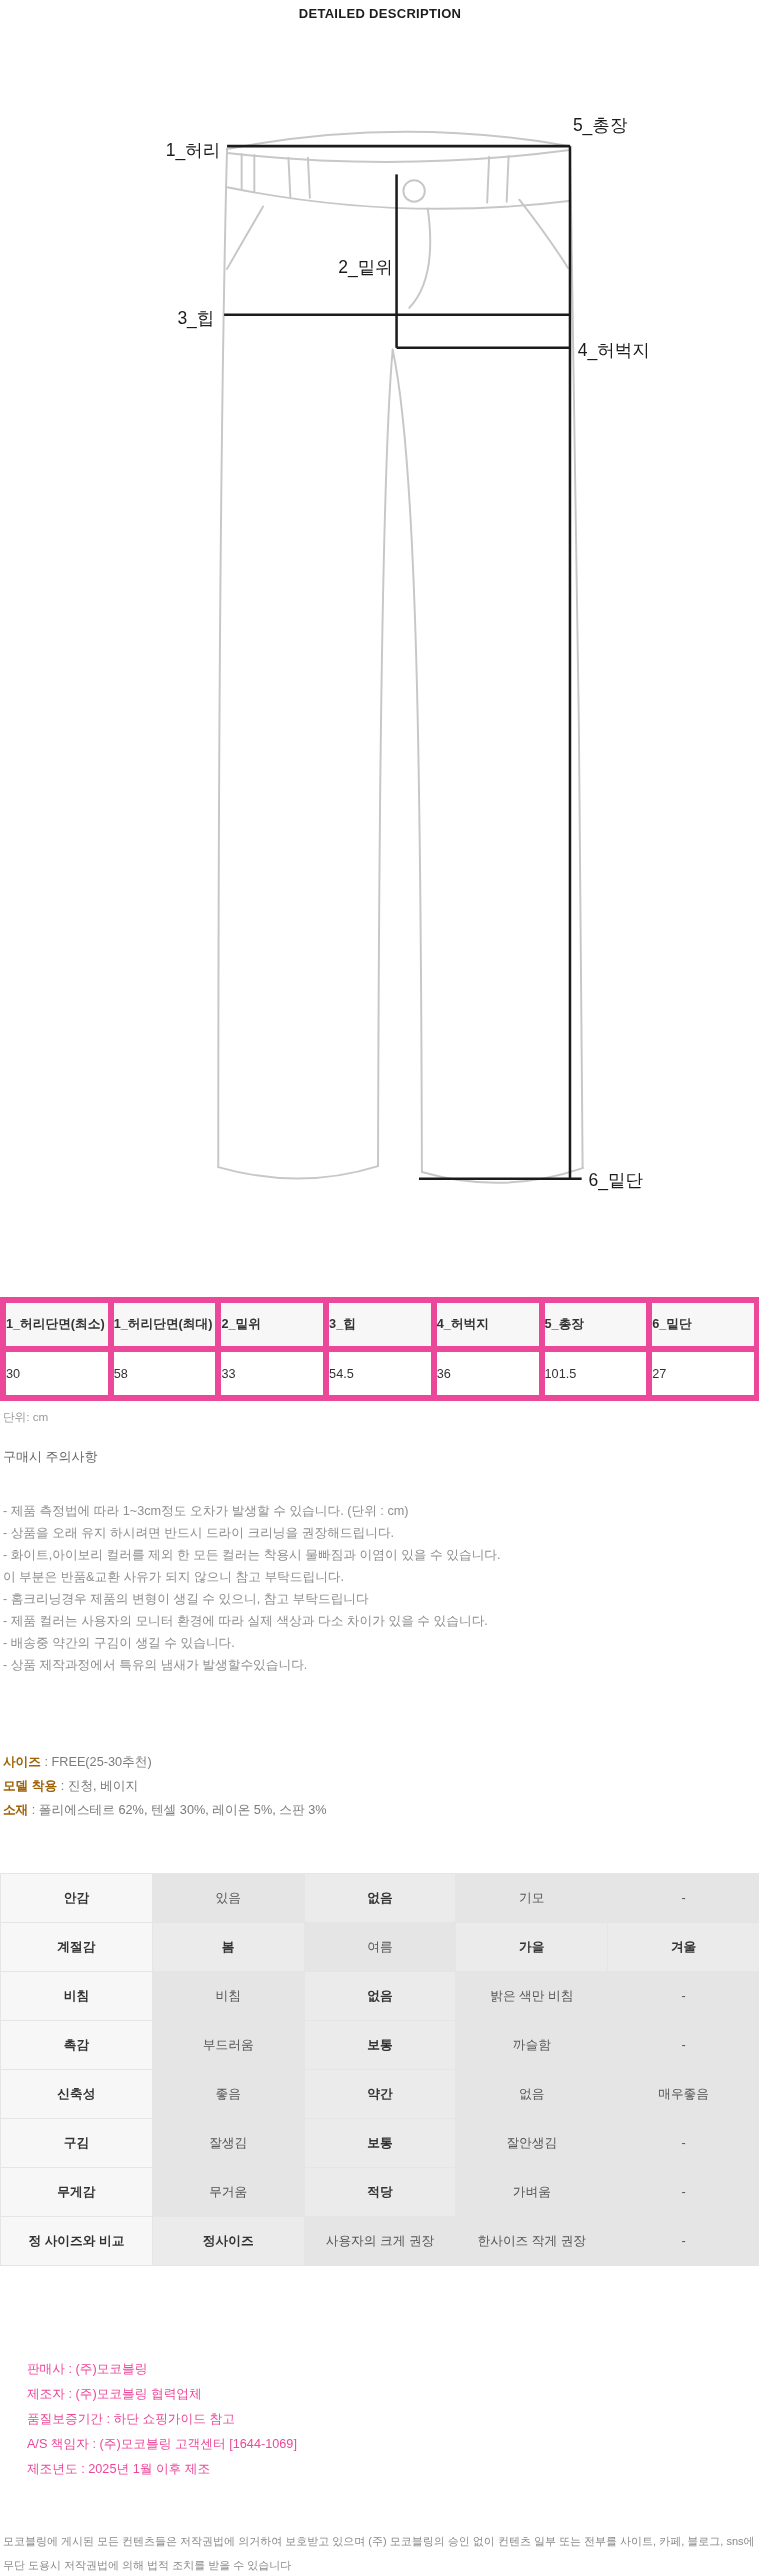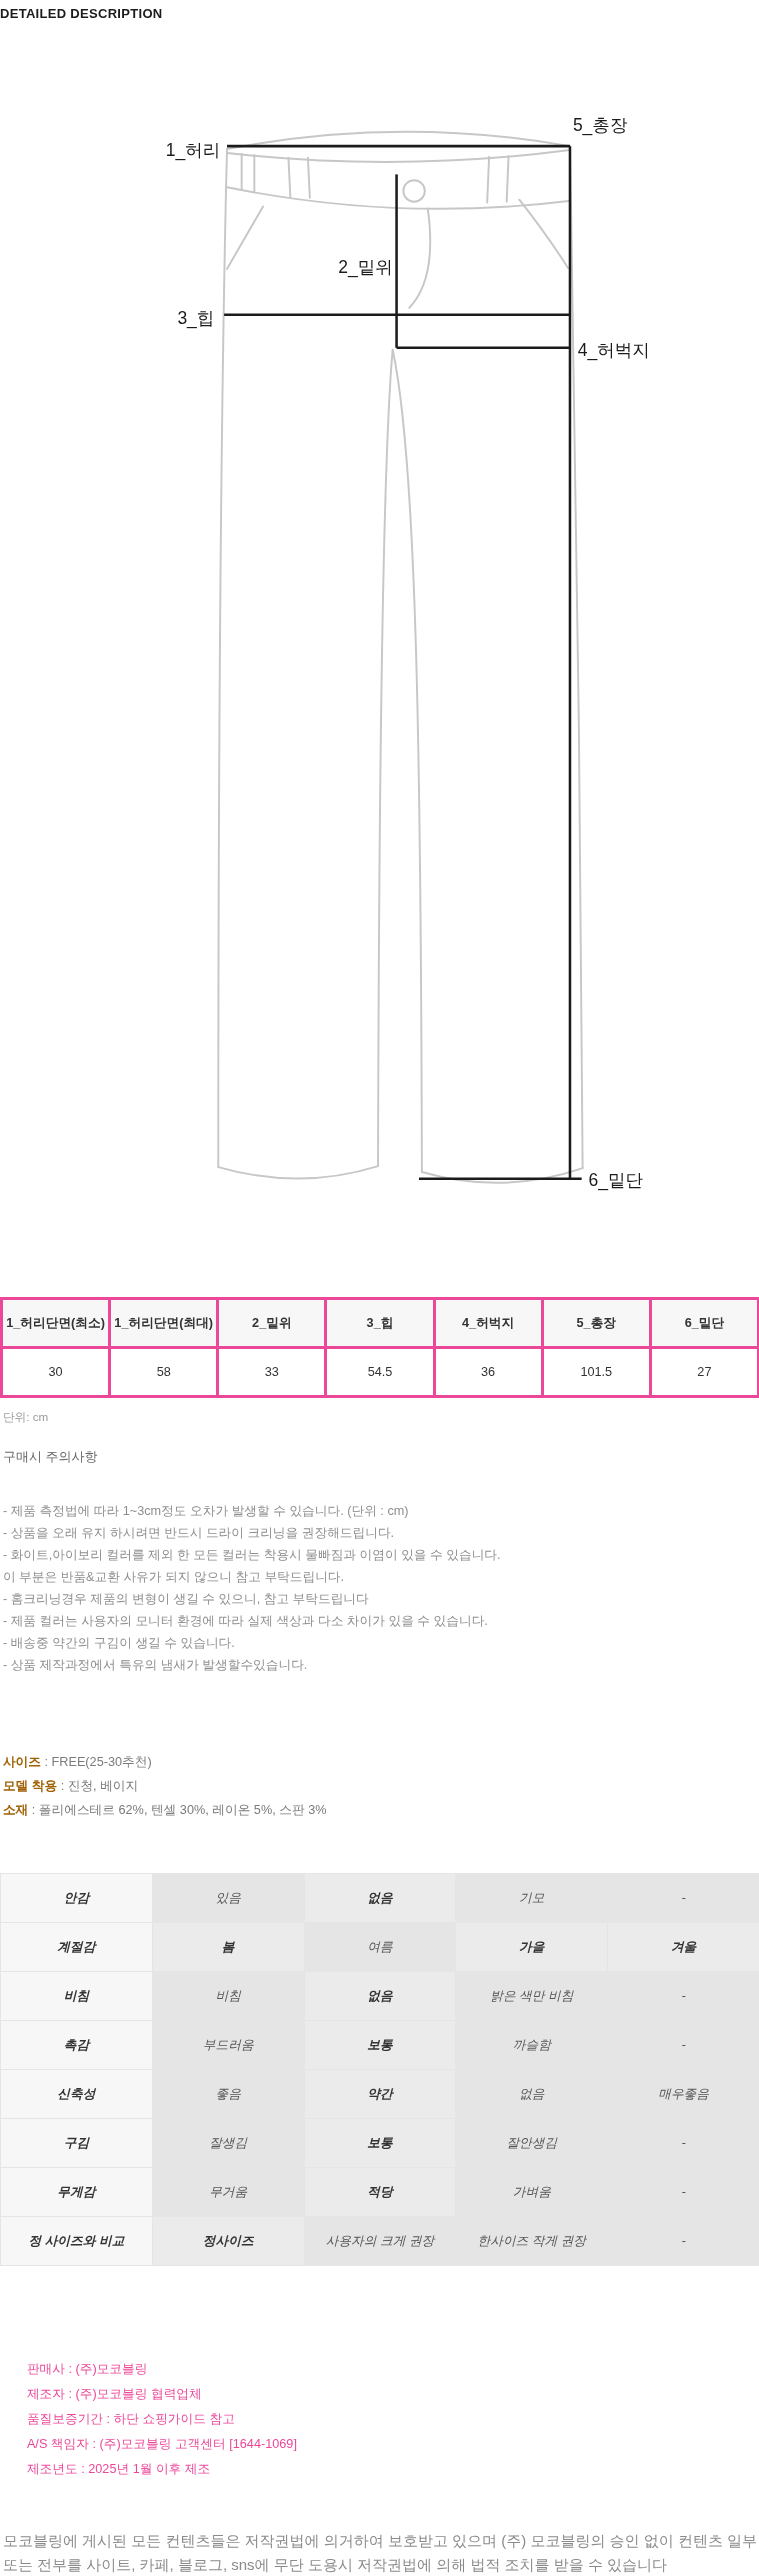--- a/index.html
+++ b/index.html
@@ -1,59 +1,59 @@
 <!DOCTYPE html>
 <html><head>
 <meta charset="utf-8">
 <style>
   * { margin:0; padding:0; box-sizing:border-box; }
   html,body { background:#ffffff; }
   body { font-family:"Liberation Sans", sans-serif; }
   .page { position:relative; width:760px; height:2576px; background:#fff; overflow:hidden; margin:0 auto; }
 
-  .title { position:absolute; top:5.8px; left:0; width:100%; text-align:left;
+  .title { position:absolute; top:5.8px; left:0; width:100%; text-align:center;
            font-size:13px; font-weight:bold; color:#1c1c1c; letter-spacing:0.3px; }
 
   .diagram { position:absolute; top:0; left:0; width:760px; height:1247px; }
   .outline path, .outline line { fill:none; stroke:#c7c7c7; stroke-width:2; stroke-linecap:round; }
   .outline circle { fill:none; stroke:#c7c7c7; stroke-width:2; }
   .mlines line { stroke:#1b1b1b; stroke-width:2.6; }
   .diagram text { font-size:18px; fill:#1b1b1b; font-family:"Liberation Sans", sans-serif; }
 
   table.size-table { position:absolute; top:1297px; left:0; width:760px;
                      border-collapse:collapse; table-layout:fixed; }
   table.size-table th, table.size-table td {
-    border:3px solid #ec4899; height:49px; text-align:center; vertical-align:middle;
+    border:6px solid #ec4899; height:49px; text-align:left; vertical-align:middle;
     font-size:12.7px; color:#333; }
   table.size-table th { background:#f7f7f7; font-weight:bold; }
   table.size-table td { background:#fff; font-weight:normal; }
 
   .unit { position:absolute; top:1410px; left:2.9px; font-size:11.7px; color:#9a9a9a; }
 
   .notes { position:absolute; top:1448px; left:2.9px; width:754px; }
   .notes-title { font-size:13px; color:#666; }
   .notes-lines { margin-top:34px; }
   .note-line { font-size:12.7px; color:#8e8e8e; line-height:22px; white-space:nowrap; }
 
   .pinfo { position:absolute; top:1750px; left:2.9px; width:754px; }
   .pinfo-line { font-size:12.7px; line-height:24px; color:#7b7b7b; }
   .pinfo-label { font-weight:bold; color:#a16207; }
 
   table.feature { position:absolute; top:1873px; left:0; width:760px;
-                  border-collapse:collapse; table-layout:fixed;font-style:italic; }
+                  border-collapse:collapse; table-layout:fixed; }
   table.feature td { border:1px solid #e5e5e5; height:49px; text-align:center;
                      vertical-align:middle; font-size:12.7px; color:#555; background:#e5e5e5; }
   table.feature td.flabel { background:#f7f7f7; font-weight:bold; color:#333; }
   table.feature td.sel { background:#ebebeb; font-weight:bold; color:#333; }
 
   .seller { position:absolute; top:2357px; left:2.9px; width:754px; }
   .seller-line { font-size:12.7px; color:#ec4899; line-height:25px;margin-left:24px; }
 
   .copyright { position:absolute; top:2529px; left:2.9px; width:756px;
-               font-size:15px; color:#8a8a8a; line-height:24px; }
+               font-size:11px; color:#8a8a8a; line-height:24px; }
 </style>
 </head>
 <body>
 
 <div class="page">
 
   <div class="title">DETAILED DESCRIPTION</div>
 
   <svg class="diagram" viewBox="0 0 780 1280" width="760" height="1247" xmlns="http://www.w3.org/2000/svg">
     <g class="outline">

